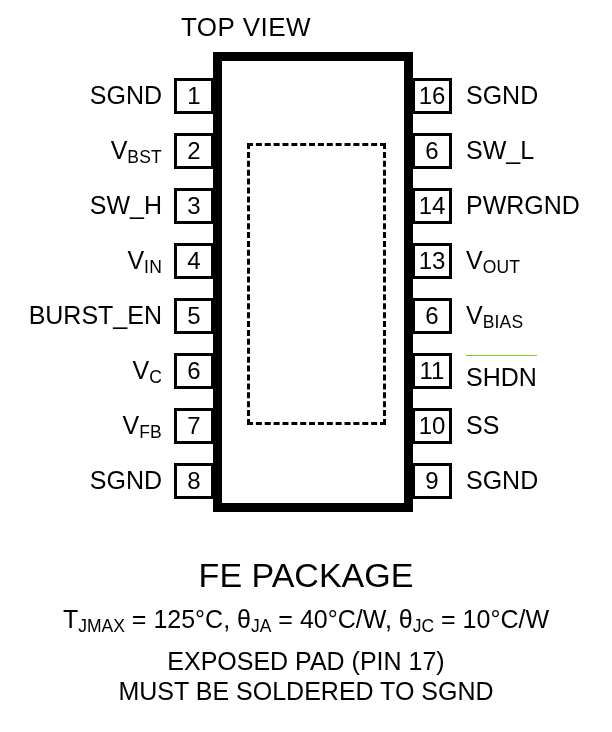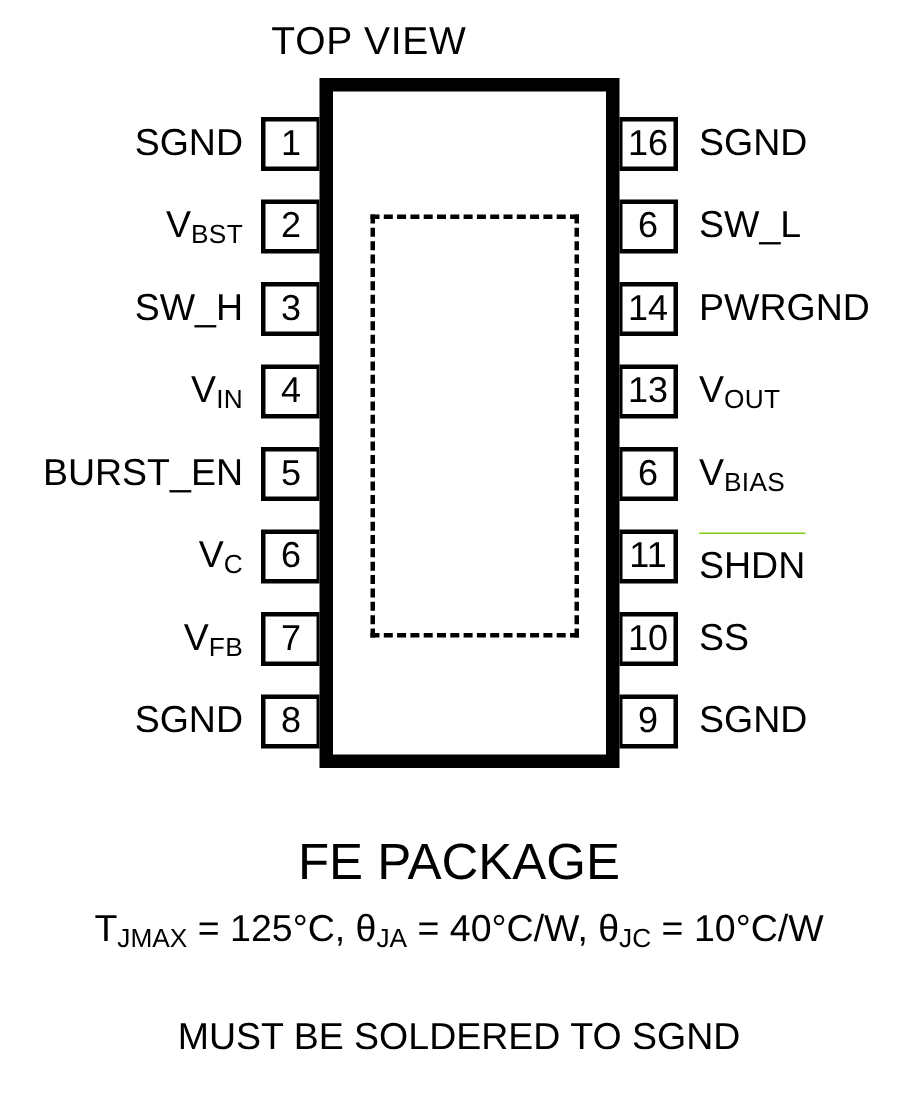--- a/index.html
+++ b/index.html
@@ -218,16 +218,17 @@
       <div class="pin-label right" style="top: 465px;"><span>SGND</span></div>
     </div>
 
   <div class="caption cap-1">FE PACKAGE</div>
 
 
   <div class="caption cap-3">
     <span>T</span><sub>JMAX</sub><span> = 125°C, </span><span>θ</span><sub>JA</sub><span> = 40°C/W, </span><span>θ</span><sub>JC</sub><span> = 10°C/W</span>
   </div>
 
+  <div class="caption cap-4">EXPOSED PAD (PIN 17)</div>
 
   <div class="caption cap-5">MUST BE SOLDERED TO SGND</div>
 
 </div>
 
 </body></html>

